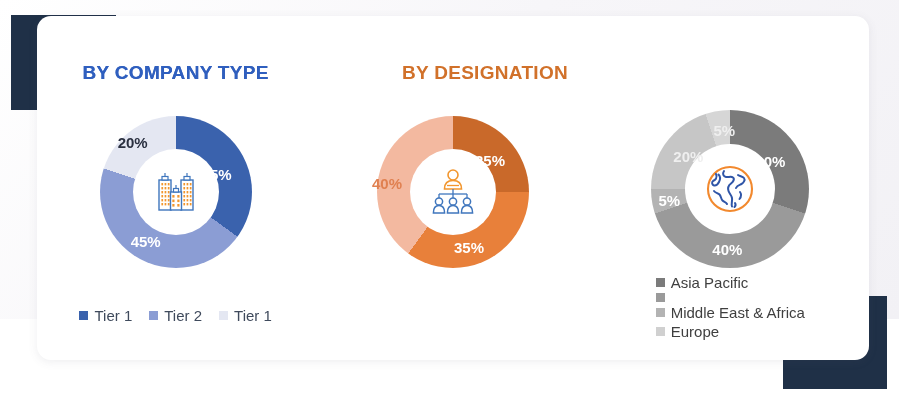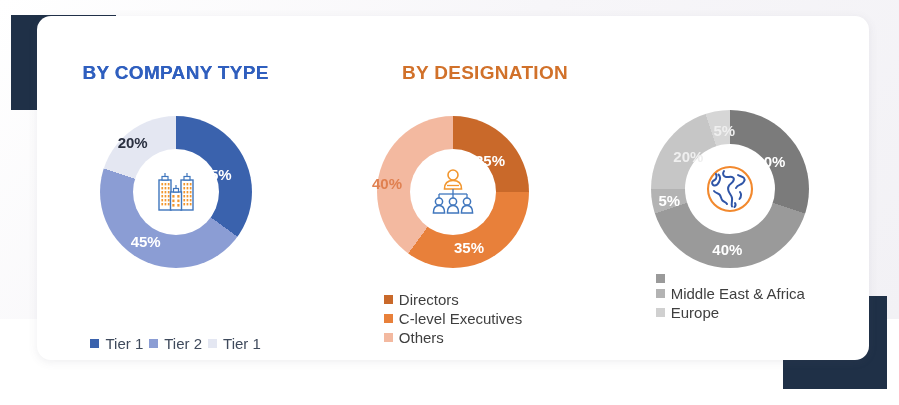--- a/index.html
+++ b/index.html
@@ -109,22 +109,21 @@
   .lbl-grey  { color: #efefef; }
 
   .legend {
     position: absolute;
     left: 0;
     right: 0;
   }
   .legend-row-inline {
     display: flex;
     justify-content: center;
-    gap: 6px;
-    margin-top: 28px;
+    gap: 17px;
   }
   .legend-stack {
     display: flex;
     flex-direction: column;
     align-items: flex-start;
     gap: 2px;
   }
   .legend-item {
     display: flex;
     align-items: center;
@@ -276,36 +275,20 @@
                 <circle cx="40" cy="35.5" r="3.6" fill="#ffffff" stroke="#3f76bd" stroke-width="1.5"></circle>
                 <path d="M34.4 47 C34.4 41.5 37 39.6 40 39.6 C43 39.6 45.6 41.5 45.6 47 Z" fill="#ffffff" stroke="#3f76bd" stroke-width="1.5"></path>
               </svg>
             </div>
             <div class="slice-label lbl-white" style="left:113px; top:44px;">25%</div>
             <div class="slice-label lbl-white" style="left:92px; top:131px;">35%</div>
             <div class="slice-label lbl-orange" style="left:10px; top:67px;">40%</div>
           </div>
         </div>
 
-        <div class="legend" style="top:275px; display:flex; justify-content:center;">
-          <div class="legend-stack">
-            <div class="legend-item">
-              <span class="swatch" style="background:#c9692a"></span>
-              <span>Directors</span>
-            </div>
-            <div class="legend-item">
-              <span class="swatch" style="background:#e8803a"></span>
-              <span>C-level Executives</span>
-            </div>
-            <div class="legend-item">
-              <span class="swatch" style="background:#f3b9a0"></span>
-              <span>Others</span>
-            </div>
-          </div>
-        </div>
       </div>
 
       <div class="panel">
 
         <div class="donut-wrap" style="top:94px;">
           <div class="donut" style="width:158px;height:158px;
                background: conic-gradient(#7b7b7b 0deg 108deg, #9a9a9a 108deg 252deg, #b3b3b3 252deg 270deg, #c6c6c6 270deg 342deg, #d6d6d6 342deg 360deg);">
             <div class="hole" style="width:90px;height:90px;"></div>
             <div class="icon">
               <svg width="56" height="56" viewBox="0 0 56 56">
@@ -324,20 +307,24 @@
             <div class="slice-label lbl-white" style="left:76px; top:139px;">40%</div>
             <div class="slice-label lbl-white" style="left:18px; top:90px;">5%</div>
             <div class="slice-label lbl-grey" style="left:37px; top:46px;">20%</div>
             <div class="slice-label lbl-grey" style="left:73px; top:20px;">5%</div>
           </div>
         </div>
 
         <div class="legend" style="top:258px; display:flex; justify-content:center;">
           <div class="legend-stack">
             <div class="legend-item">
+              <span class="swatch" style="background:#7b7b7b"></span>
+              <span>Asia Pacific</span>
+            </div>
+            <div class="legend-item">
               <span class="swatch" style="background:#9a9a9a"></span>
             </div>
             <div class="legend-item">
               <span class="swatch" style="background:#b3b3b3"></span>
               <span>Middle East &amp; Africa</span>
             </div>
             <div class="legend-item">
               <span class="swatch" style="background:#d0d0d0"></span>
               <span>Europe</span>
             </div>

